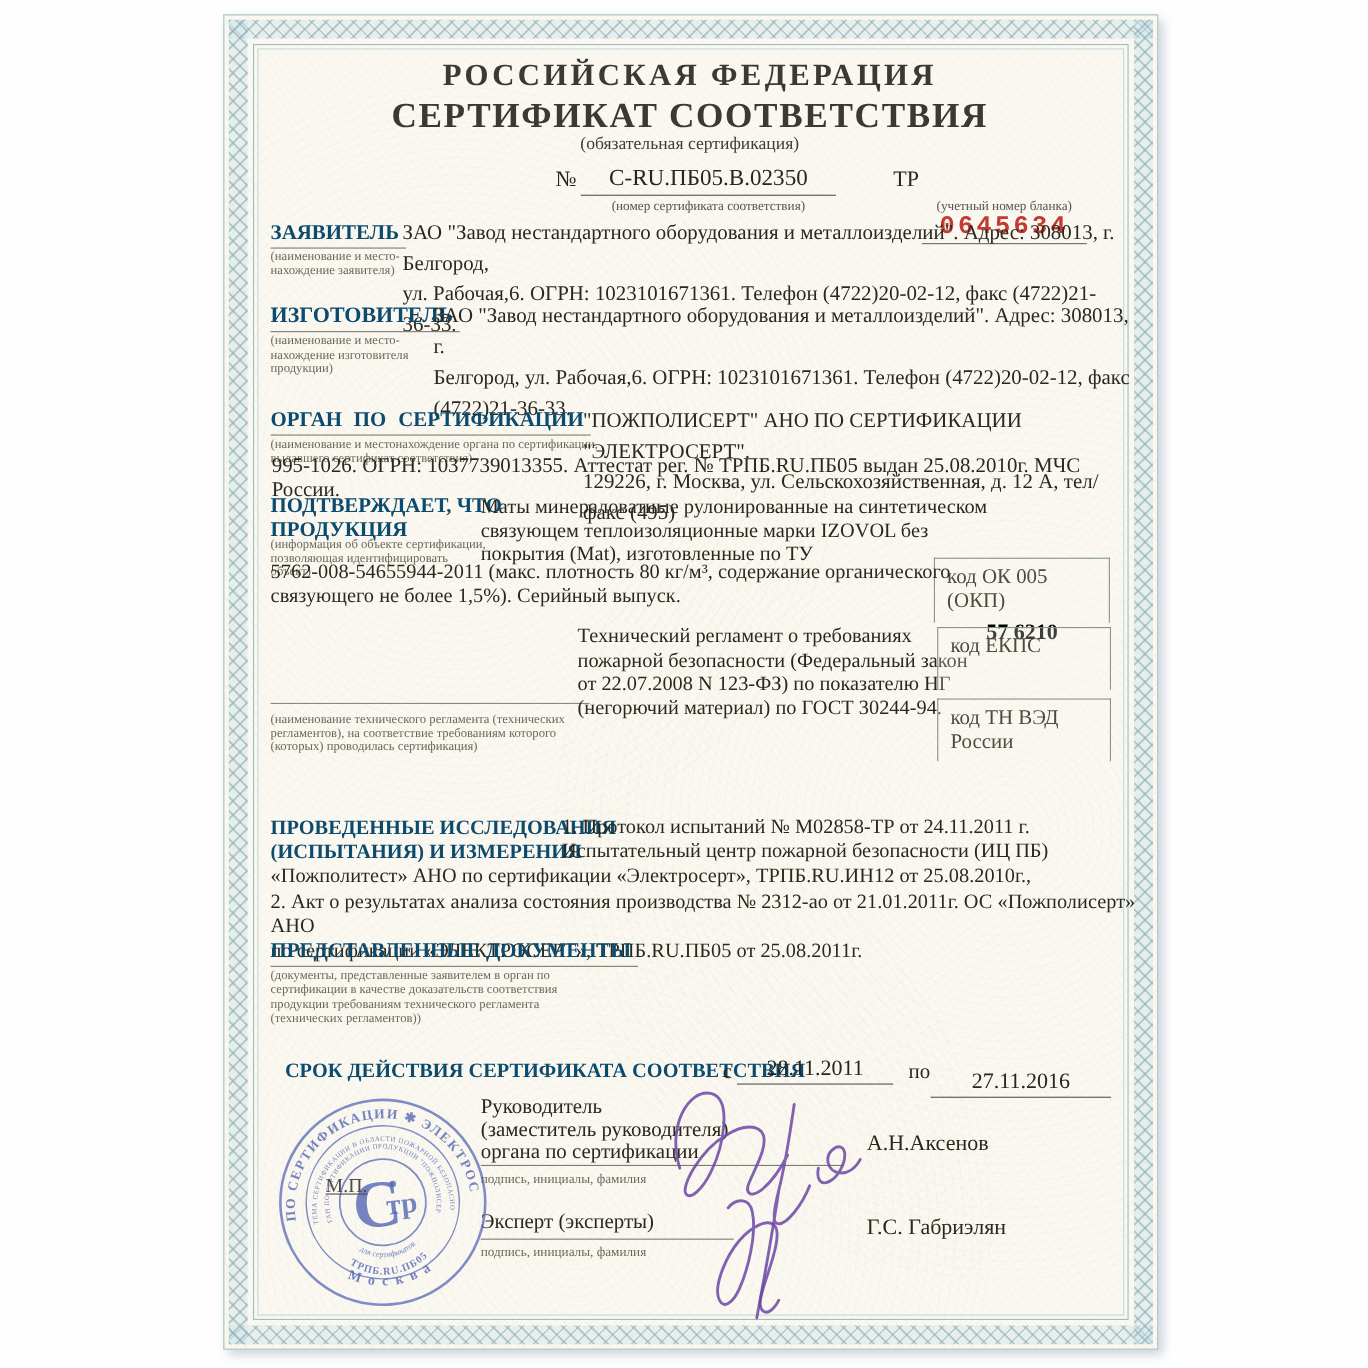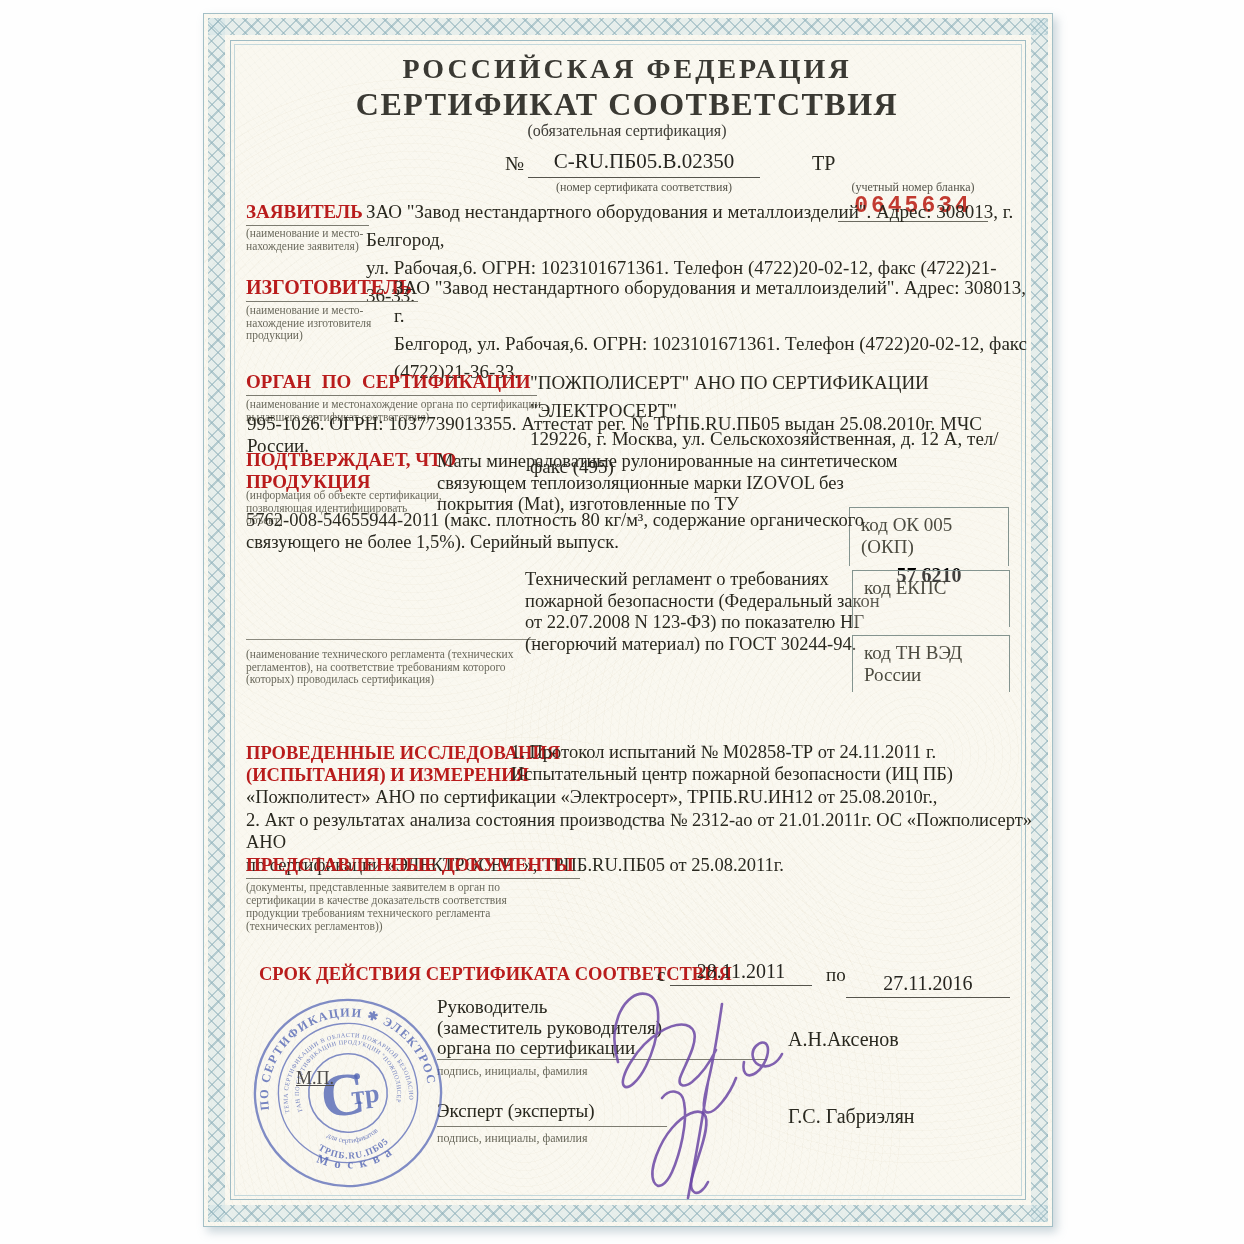--- a/index.html
+++ b/index.html
@@ -25,21 +25,21 @@
   .zz.l{left:4px;top:4px;bottom:4px;width:17px;}
   .zz.r{right:4px;top:4px;bottom:4px;width:17px;}
   .innerline1{position:absolute;inset:26px;border:1px solid #9fbcc4;pointer-events:none;}
   .innerline2{position:absolute;inset:30px;border:1px solid #c4d8dc;pointer-events:none;}
   
   .abs{position:absolute;}
   .pre{white-space:pre-line;}
   .ttl1{font-weight:bold;font-size:28px;letter-spacing:3px;color:#3a3933;text-align:center;}
   .ttl2{font-weight:bold;font-size:32px;letter-spacing:1.5px;color:#3a3933;text-align:center;}
   .ttl3{font-size:16px;color:#3d3c36;text-align:center;}
-  .lbl{font-weight:bold;font-size:19px;color:#b91c1c;}
+  .lbl{font-weight:bold;font-size:19px;color:#0c4a6e;}
   .lbl .ul{display:inline-block;border-bottom:1px solid #7c7b70;padding:0 6px 2px 0;}
   .sub{font-size:11.5px;line-height:12.5px;color:#6a695c;}
   .body{font-size:19px;color:#29281f;}
   .lh28{line-height:28px;} .lh22{line-height:21.5px;}
   .num{font-size:21px;text-align:center;border-bottom:1px solid #55544c;padding-bottom:3px;}
   .rednum{font-family:"Liberation Mono","DejaVu Sans Mono",monospace;font-weight:bold;
           font-size:23px;letter-spacing:3px;color:#c23a30;text-align:center;
           border-bottom:1px solid #6b6a60;padding-bottom:2px;margin-top:47px;}
   .cap{font-size:12px;color:#55544a;text-align:center;}
   .codebox{position:absolute;border:1px solid #84948f;border-bottom:none;background:rgba(250,248,240,.25);}

